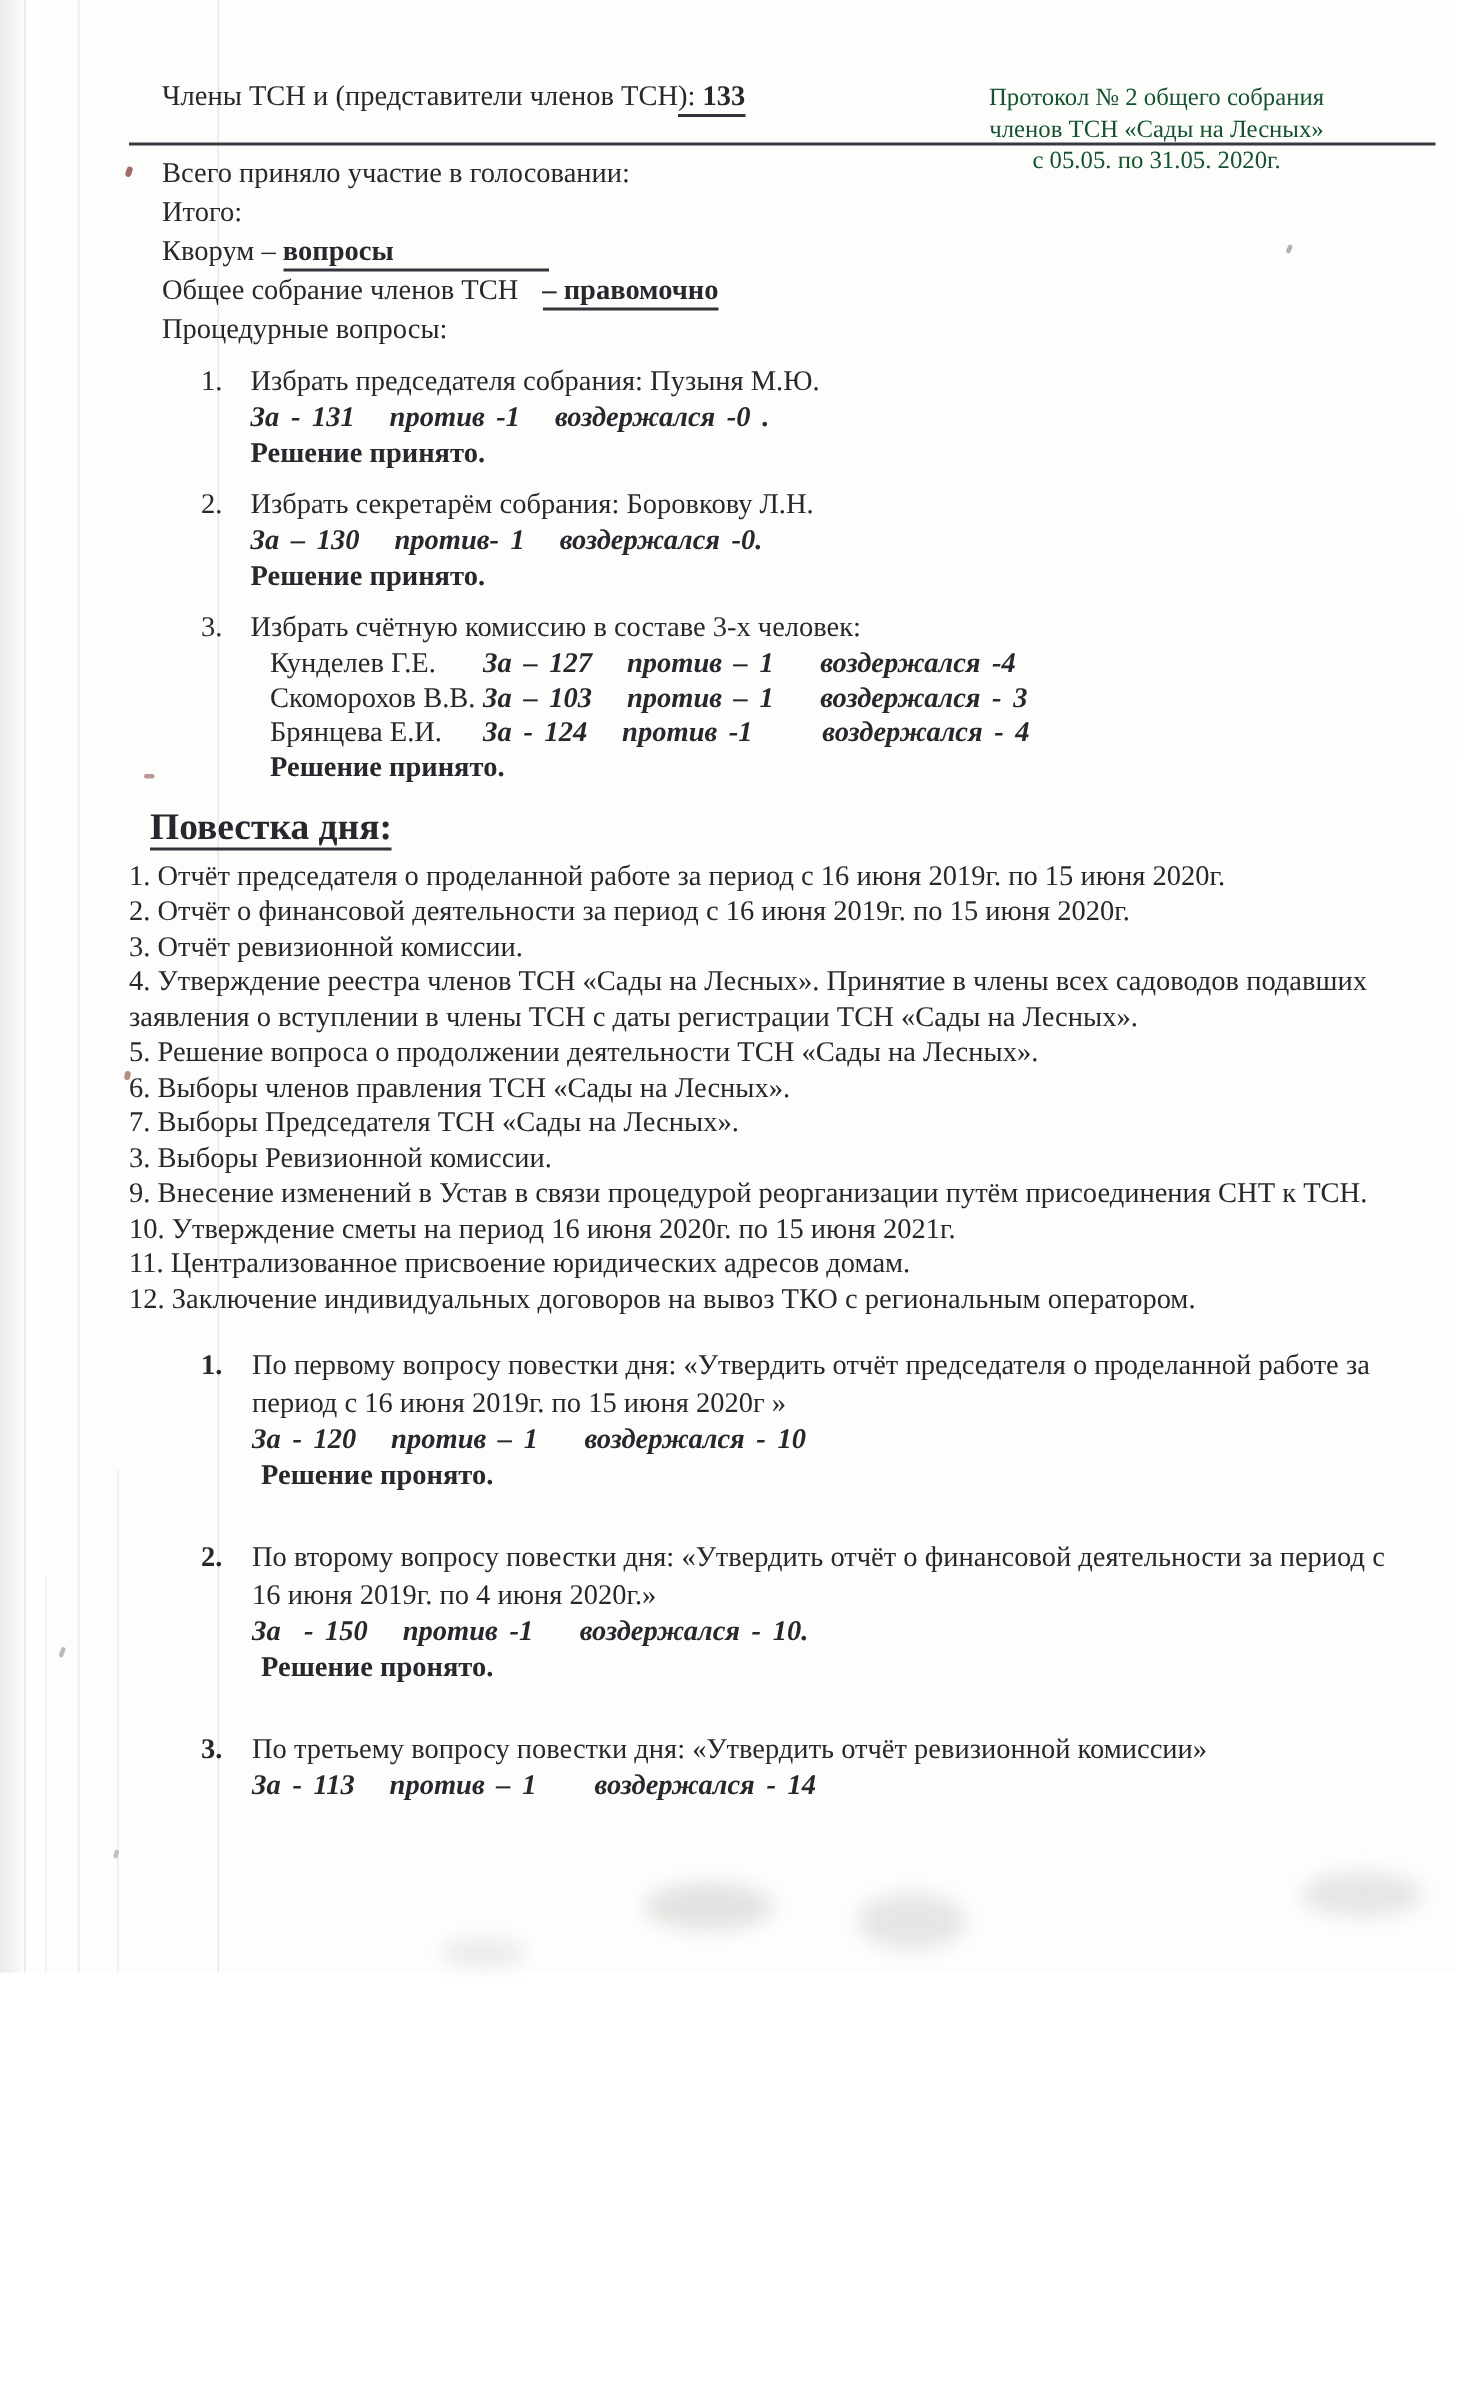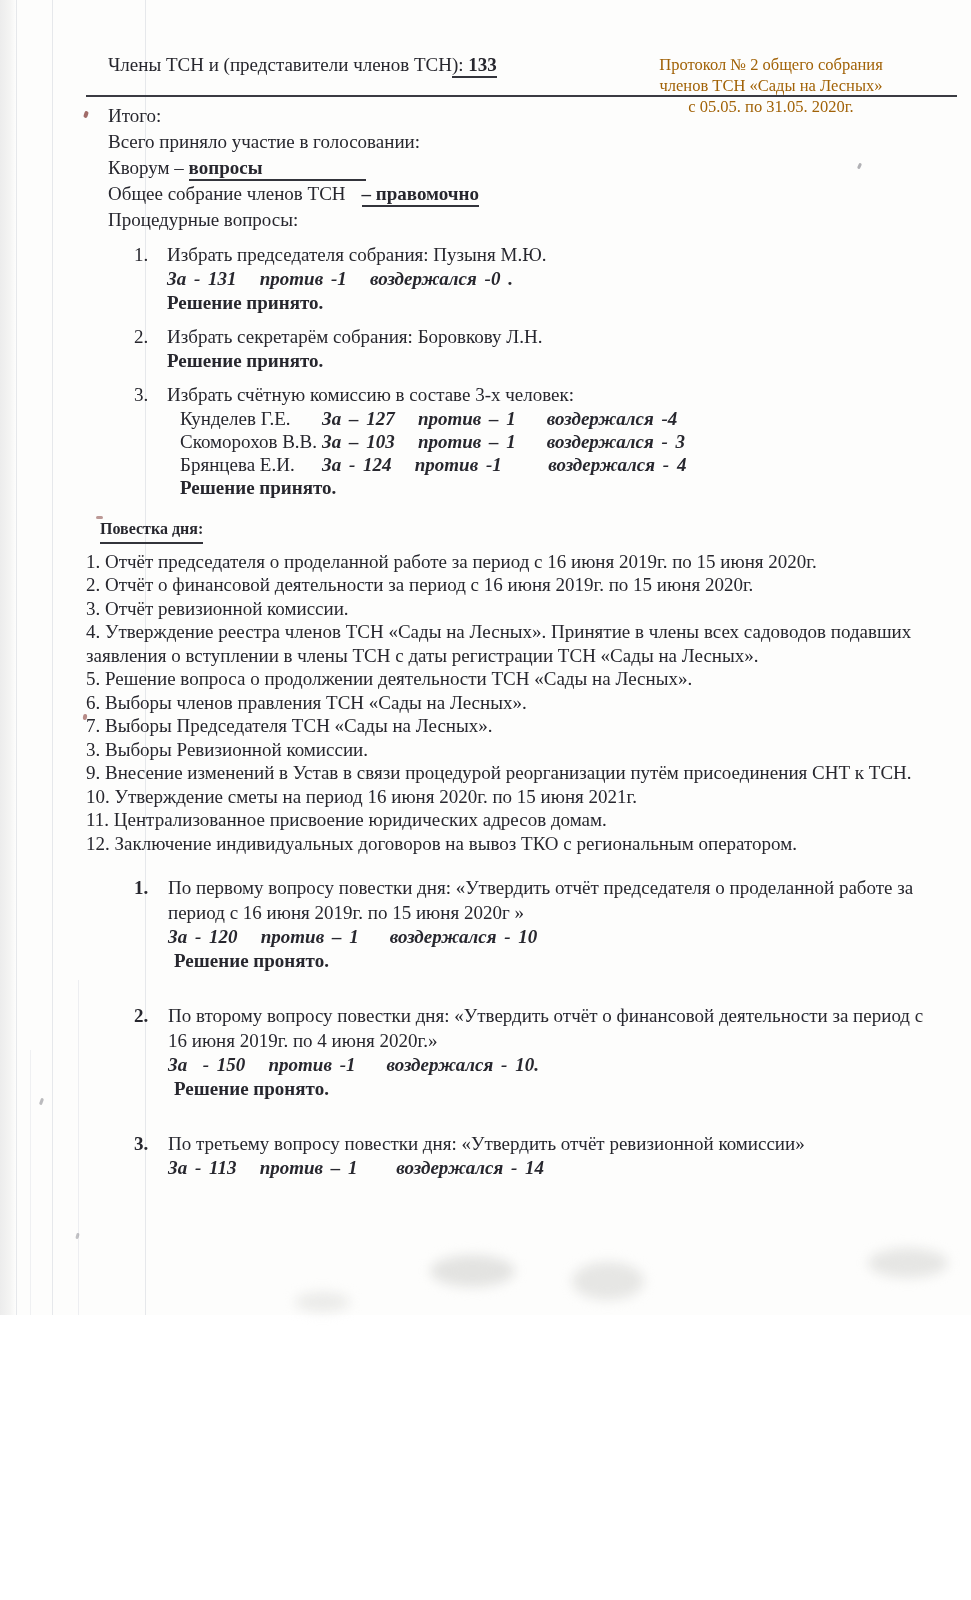--- a/index.html
+++ b/index.html
@@ -22,41 +22,41 @@
   .scanline.l4{left:78px;top:980px;height:335px;opacity:.5;}
   .scanline.l5{left:30px;top:1050px;height:265px;opacity:.45;}
   .speck{position:absolute;border-radius:2px;}
   .smudge{position:absolute;border-radius:50%;filter:blur(6px);}
   
   .content{position:relative;padding-top:52px;font-size:19px;line-height:26px;}
   .bold{font-weight:bold;}
   .ul{border-bottom:2px solid #33343b;padding-bottom:1px;}
   .header-block{
     position:absolute;top:54px;right:88px;width:224px;
-    font-size:16.5px;line-height:21px;text-align:center;color:#a16207;
+    font-size:16.5px;line-height:21px;text-align:center;color:#14532d;
   }
   .members-line{margin-left:108px;}
   .top-rule{margin:17px 14px 0 86px;height:0;border:none;border-top:2px solid #3a3b42;}
   .totals{margin-left:108px;margin-top:6px;}
   .totals .row{white-space:pre-wrap;}
   .quorum-ext{padding-right:104px;}
   .asm-gap{display:inline-block;width:16px;}
   
   .proc{margin-left:134px;margin-top:10px;font-size:19px;line-height:24px;}
   .proc-item{margin-bottom:10px;}
   .proc-row{display:flex;}
   .proc-num{flex:none;width:33px;}
   .vote{font-weight:bold;font-style:italic;white-space:pre-wrap;word-spacing:3px;}
   .proc .vote{margin-left:33px;}
   .result{font-weight:bold;margin-left:33px;}
   .cand-row{margin-left:46px;line-height:23px;white-space:pre-wrap;}
   .cand-name{display:inline-block;min-width:142px;font-weight:normal;font-style:normal;}
   
   .agenda{margin:16px 22px 0 86px;font-size:19px;line-height:23.5px;}
-  .agenda-title{display:inline-block;margin-left:14px;font-size:16px;margin-bottom:6px;}
+  .agenda-title{display:inline-block;margin-left:14px;font-size:25px;margin-bottom:6px;}
   .agenda-item{white-space:normal;}
   
   .resolutions{margin:20px 30px 0 134px;font-size:19px;line-height:25px;}
   .res-item{margin-bottom:30px;}
   .res-row{display:flex;}
   .res-num{flex:none;width:34px;font-weight:bold;}
   .res-text{flex:1;}
   .res-item .vote{margin-left:34px;line-height:24px;}
   .res-item .result{margin-left:40px;line-height:24px;}
 </style>
@@ -89,22 +89,22 @@
     <div>с 05.05. по  31.05. 2020г.</div>
   </div>
 
   <div class="content">
 
     <div class="members-line"><span>Члены ТСН и (представители членов ТСН</span><span class="ul"><span>): </span><span class="bold">133</span></span></div>
 
     <hr class="top-rule">
 
     <div class="totals">
+      <div class="row">Всего приняло участие в голосовании:</div>
       <div class="row">Итого:</div>
-      <div class="row">Всего приняло участие в голосовании:</div>
       <div class="row"><span>Кворум – </span><span class="ul bold quorum-ext">вопросы</span></div>
       <div class="row"><span>Общее собрание членов ТСН</span><span class="asm-gap"></span><span class="ul bold">– правомочно</span></div>
       <div class="row">Процедурные вопросы:</div>
     </div>
 
     <div class="proc">
 
       <div class="proc-item">
         <div class="proc-row">
           <span class="proc-num">1.</span>
@@ -112,20 +112,21 @@
         </div>
         <div class="vote">За - 131   против -1   воздержался -0 .</div>
         <div class="result">Решение принято.</div>
       </div>
 
       <div class="proc-item">
         <div class="proc-row">
           <span class="proc-num">2.</span>
           <span>Избрать секретарём собрания: Боровкову Л.Н.</span>
         </div>
+        <div class="vote">За – 130   против- 1   воздержался -0.</div>
         <div class="result">Решение принято.</div>
       </div>
 
       <div class="proc-item">
         <div class="proc-row">
           <span class="proc-num">3.</span>
           <span>Избрать счётную комиссию в составе 3-х человек:</span>
         </div>
         <div class="cand-row"><span class="cand-name">Кунделев Г.Е.</span><span class="vote" style="margin-left:0">За – 127   против – 1    воздержался -4</span></div>
         <div class="cand-row"><span class="cand-name">Скоморохов В.В.</span><span class="vote" style="margin-left:0">За – 103   против – 1    воздержался - 3</span></div>

